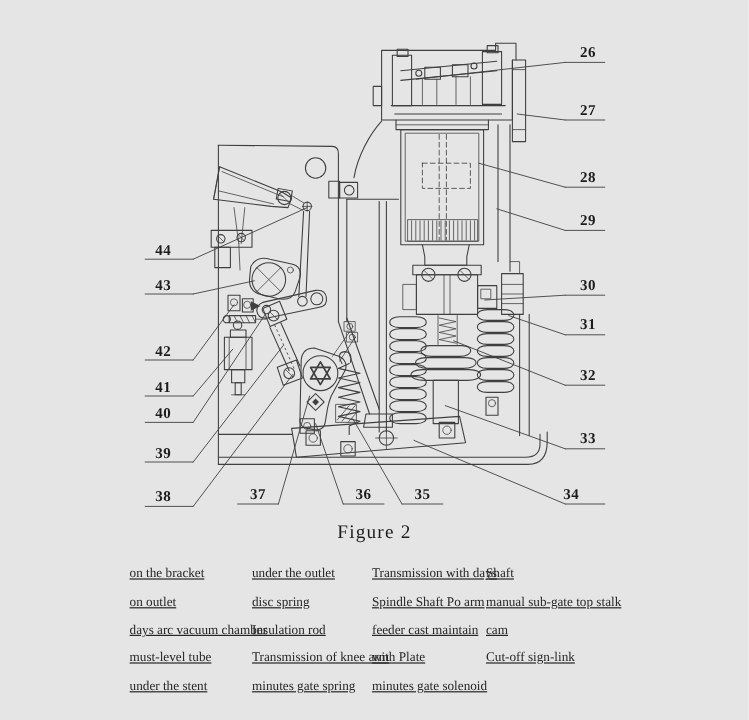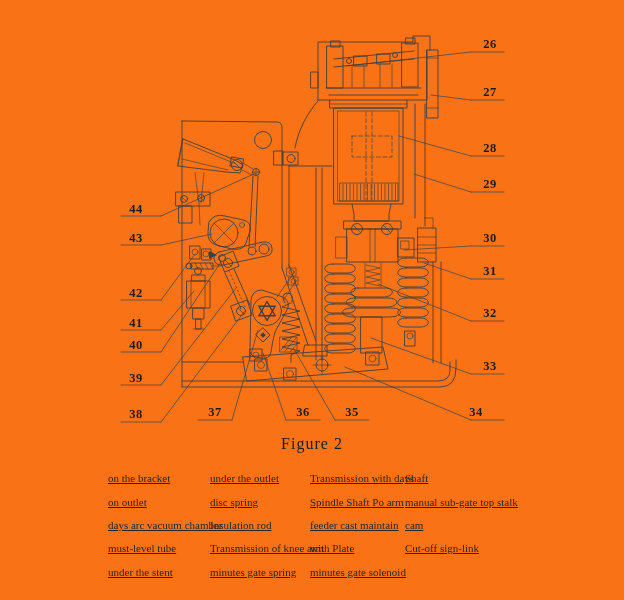--- a/index.html
+++ b/index.html
@@ -1,17 +1,17 @@
 <!DOCTYPE html>
 <html><head>
 <meta charset="utf-8">
 <style>
   html,body{margin:0;padding:0;background:#ffffff;}
   .stage{
-    position:relative;width:624px;height:600px;background:#f97316;
+    position:relative;width:624px;height:600px;background:#e5e5e5;
     font-family:"Liberation Serif",serif;overflow:hidden;
   }
   .drawing{position:absolute;left:0;top:0;}
   .drawing path,.drawing rect,.drawing circle,.drawing line,.drawing polygon{
     fill:none;stroke:#3f3f3f;stroke-width:0.9;stroke-linecap:round;stroke-linejoin:round;
   }
   .drawing .thin{stroke-width:0.65;}
   .drawing .leader{stroke:#4a4a4a;stroke-width:0.8;}
   .drawing .dash{stroke-dasharray:4 2.6;stroke-width:0.7;}
   .drawing .dot{stroke-dasharray:1.4 2.8;stroke-width:0.7;}

